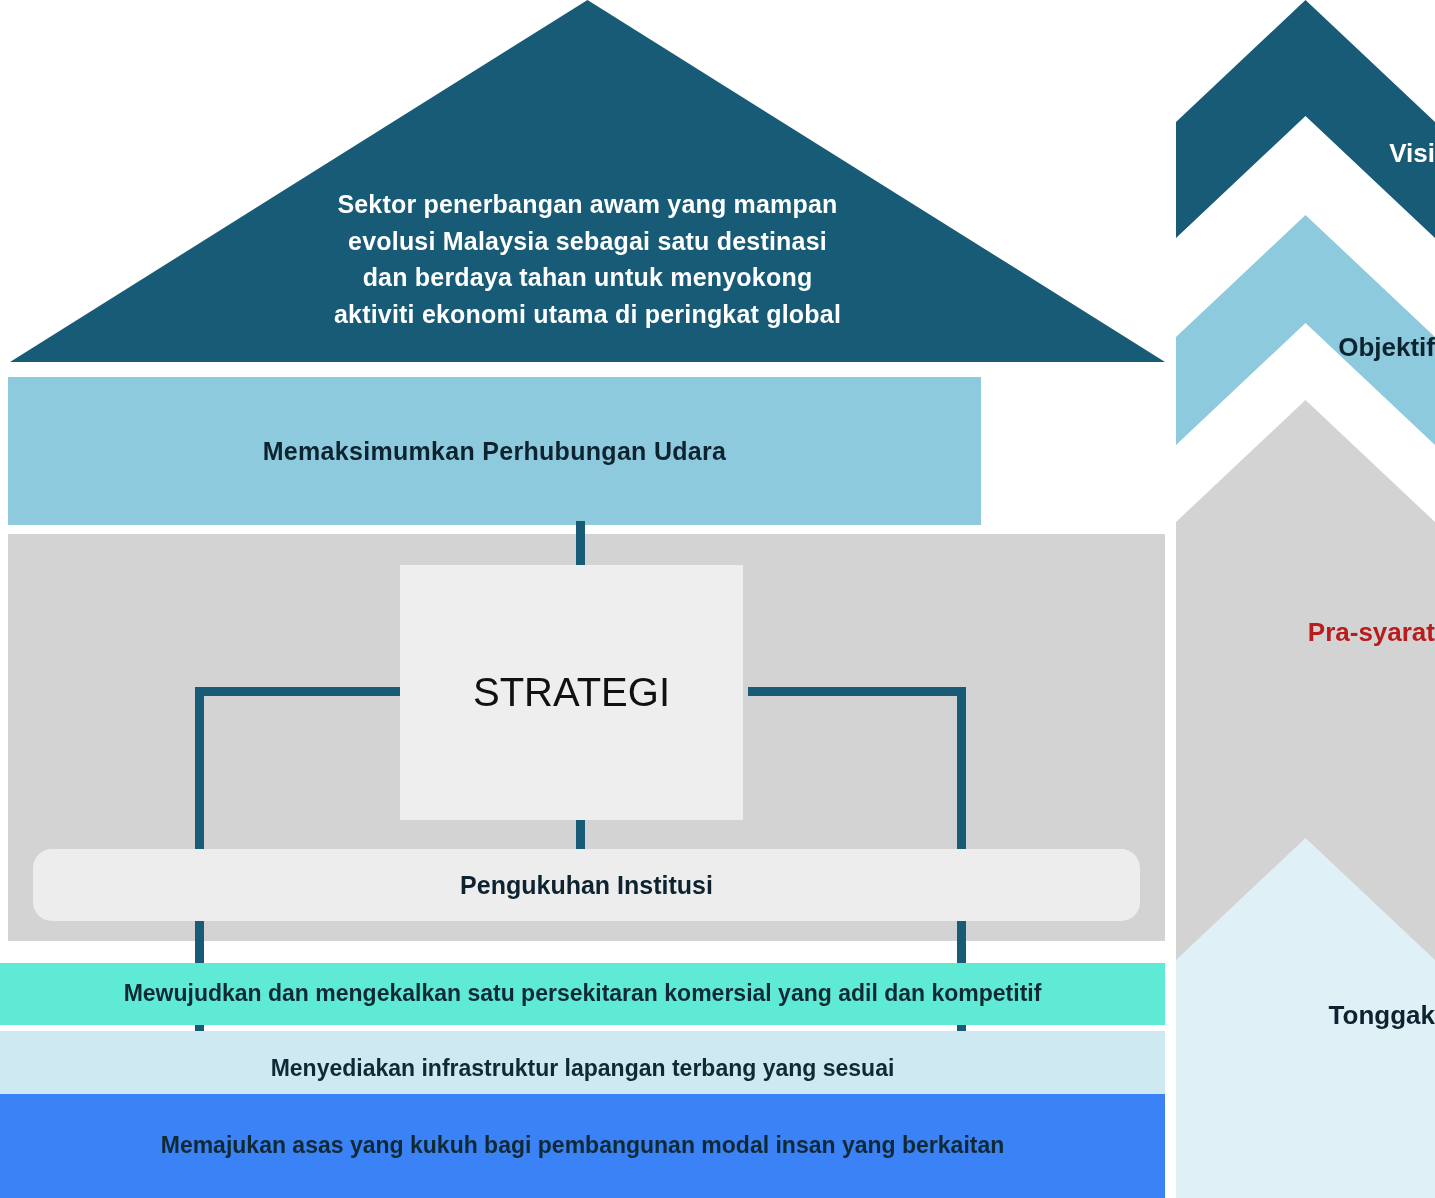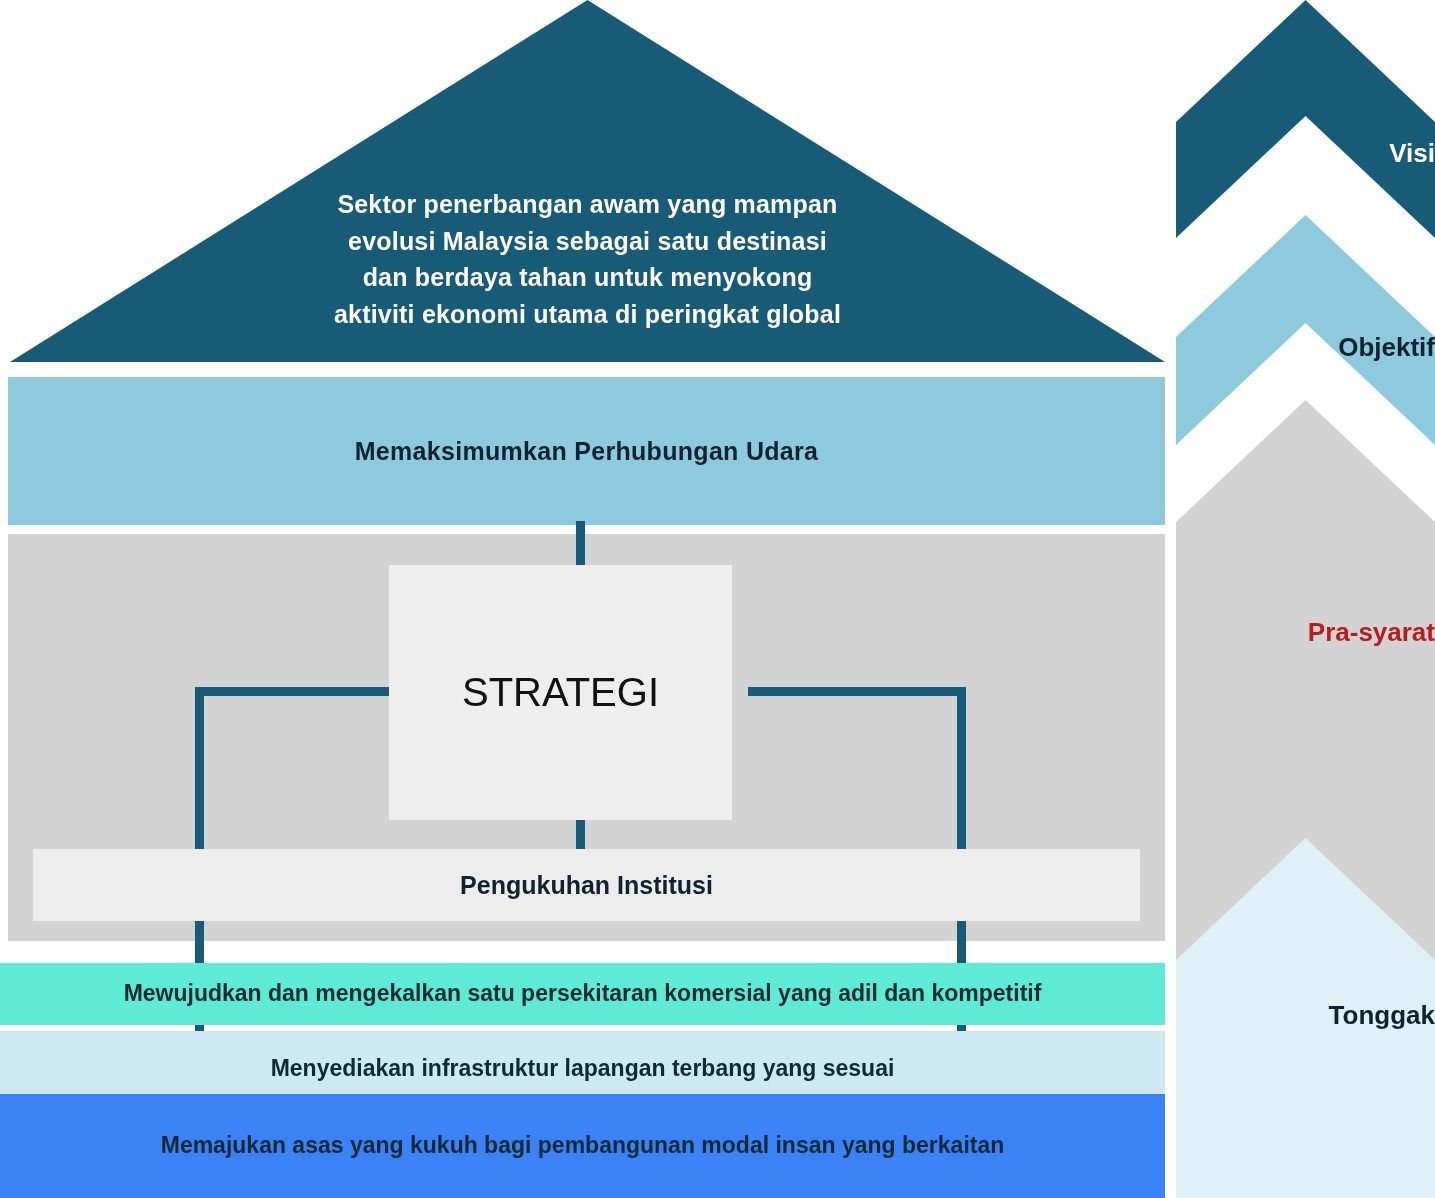--- a/index.html
+++ b/index.html
@@ -47,21 +47,21 @@
     font-weight: bold;
     line-height: 1.46;
     letter-spacing: .2px;
   }
 
   
   .objective-band {
     position: absolute;
     left: 8px;
     top: 377px;
-    width: 1157px;
+    width: 973px;
     height: 148px;
     background: #8ecadd;
     display: flex;
     align-items: center;
     justify-content: center;
   }
   .objective-band .label {
     color: #0d2430;
     font-size: 25px;
     font-weight: bold;
@@ -74,21 +74,21 @@
     left: 8px;
     top: 534px;
     width: 1157px;
     height: 407px;
     background: #d3d3d3;
   }
 
   
   .strategy-box {
     position: absolute;
-    left: 389px;
+    left: 400px;
     top: 565px;
     width: 343px;
     height: 255px;
     background: #eeeeee;
     display: flex;
     align-items: center;
     justify-content: center;
     text-align: center;
   }
   .strategy-box .label {
@@ -102,20 +102,21 @@
   .institution-bar {
     position: absolute;
     left: 33px;
     top: 849px;
     width: 1107px;
     height: 72px;
     background: #ededed;
     display: flex;
     align-items: center;
     justify-content: center;
+    border-radius: 19px;
   }
   .institution-bar .label {
     color: #0d2430;
     font-size: 25px;
     font-weight: bold;
   }
 
   
   .pillar {
     position: absolute;

